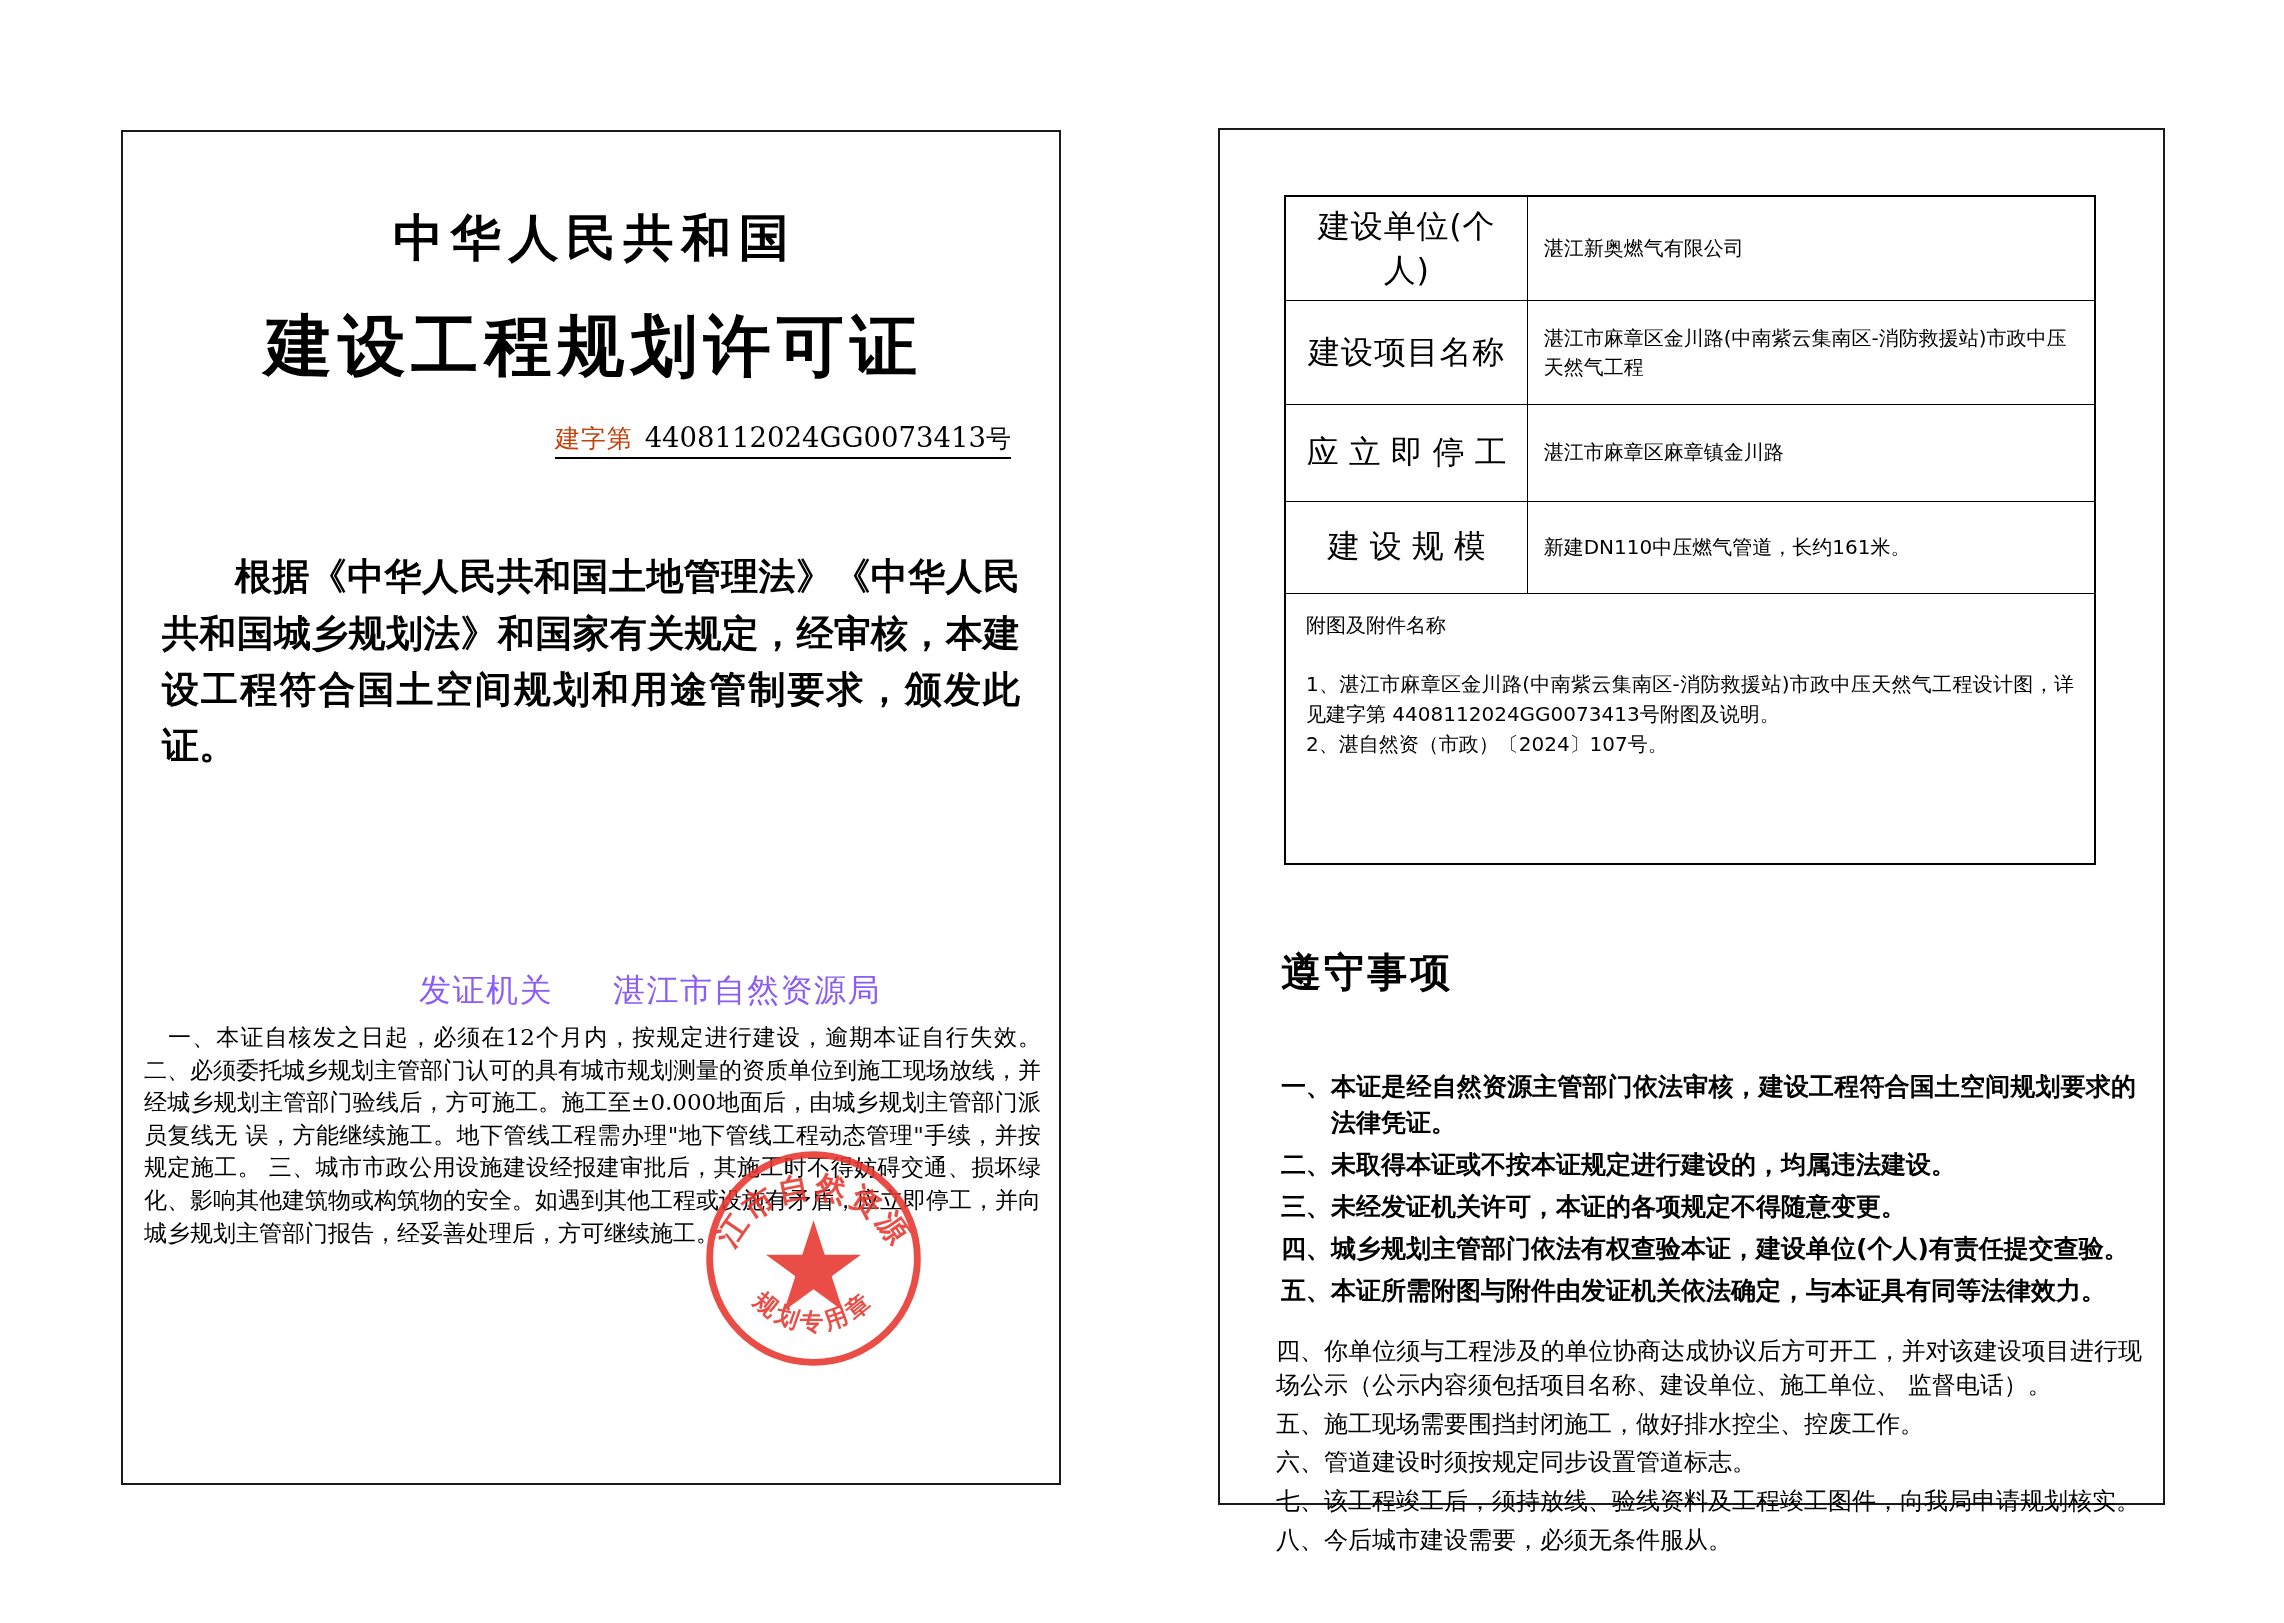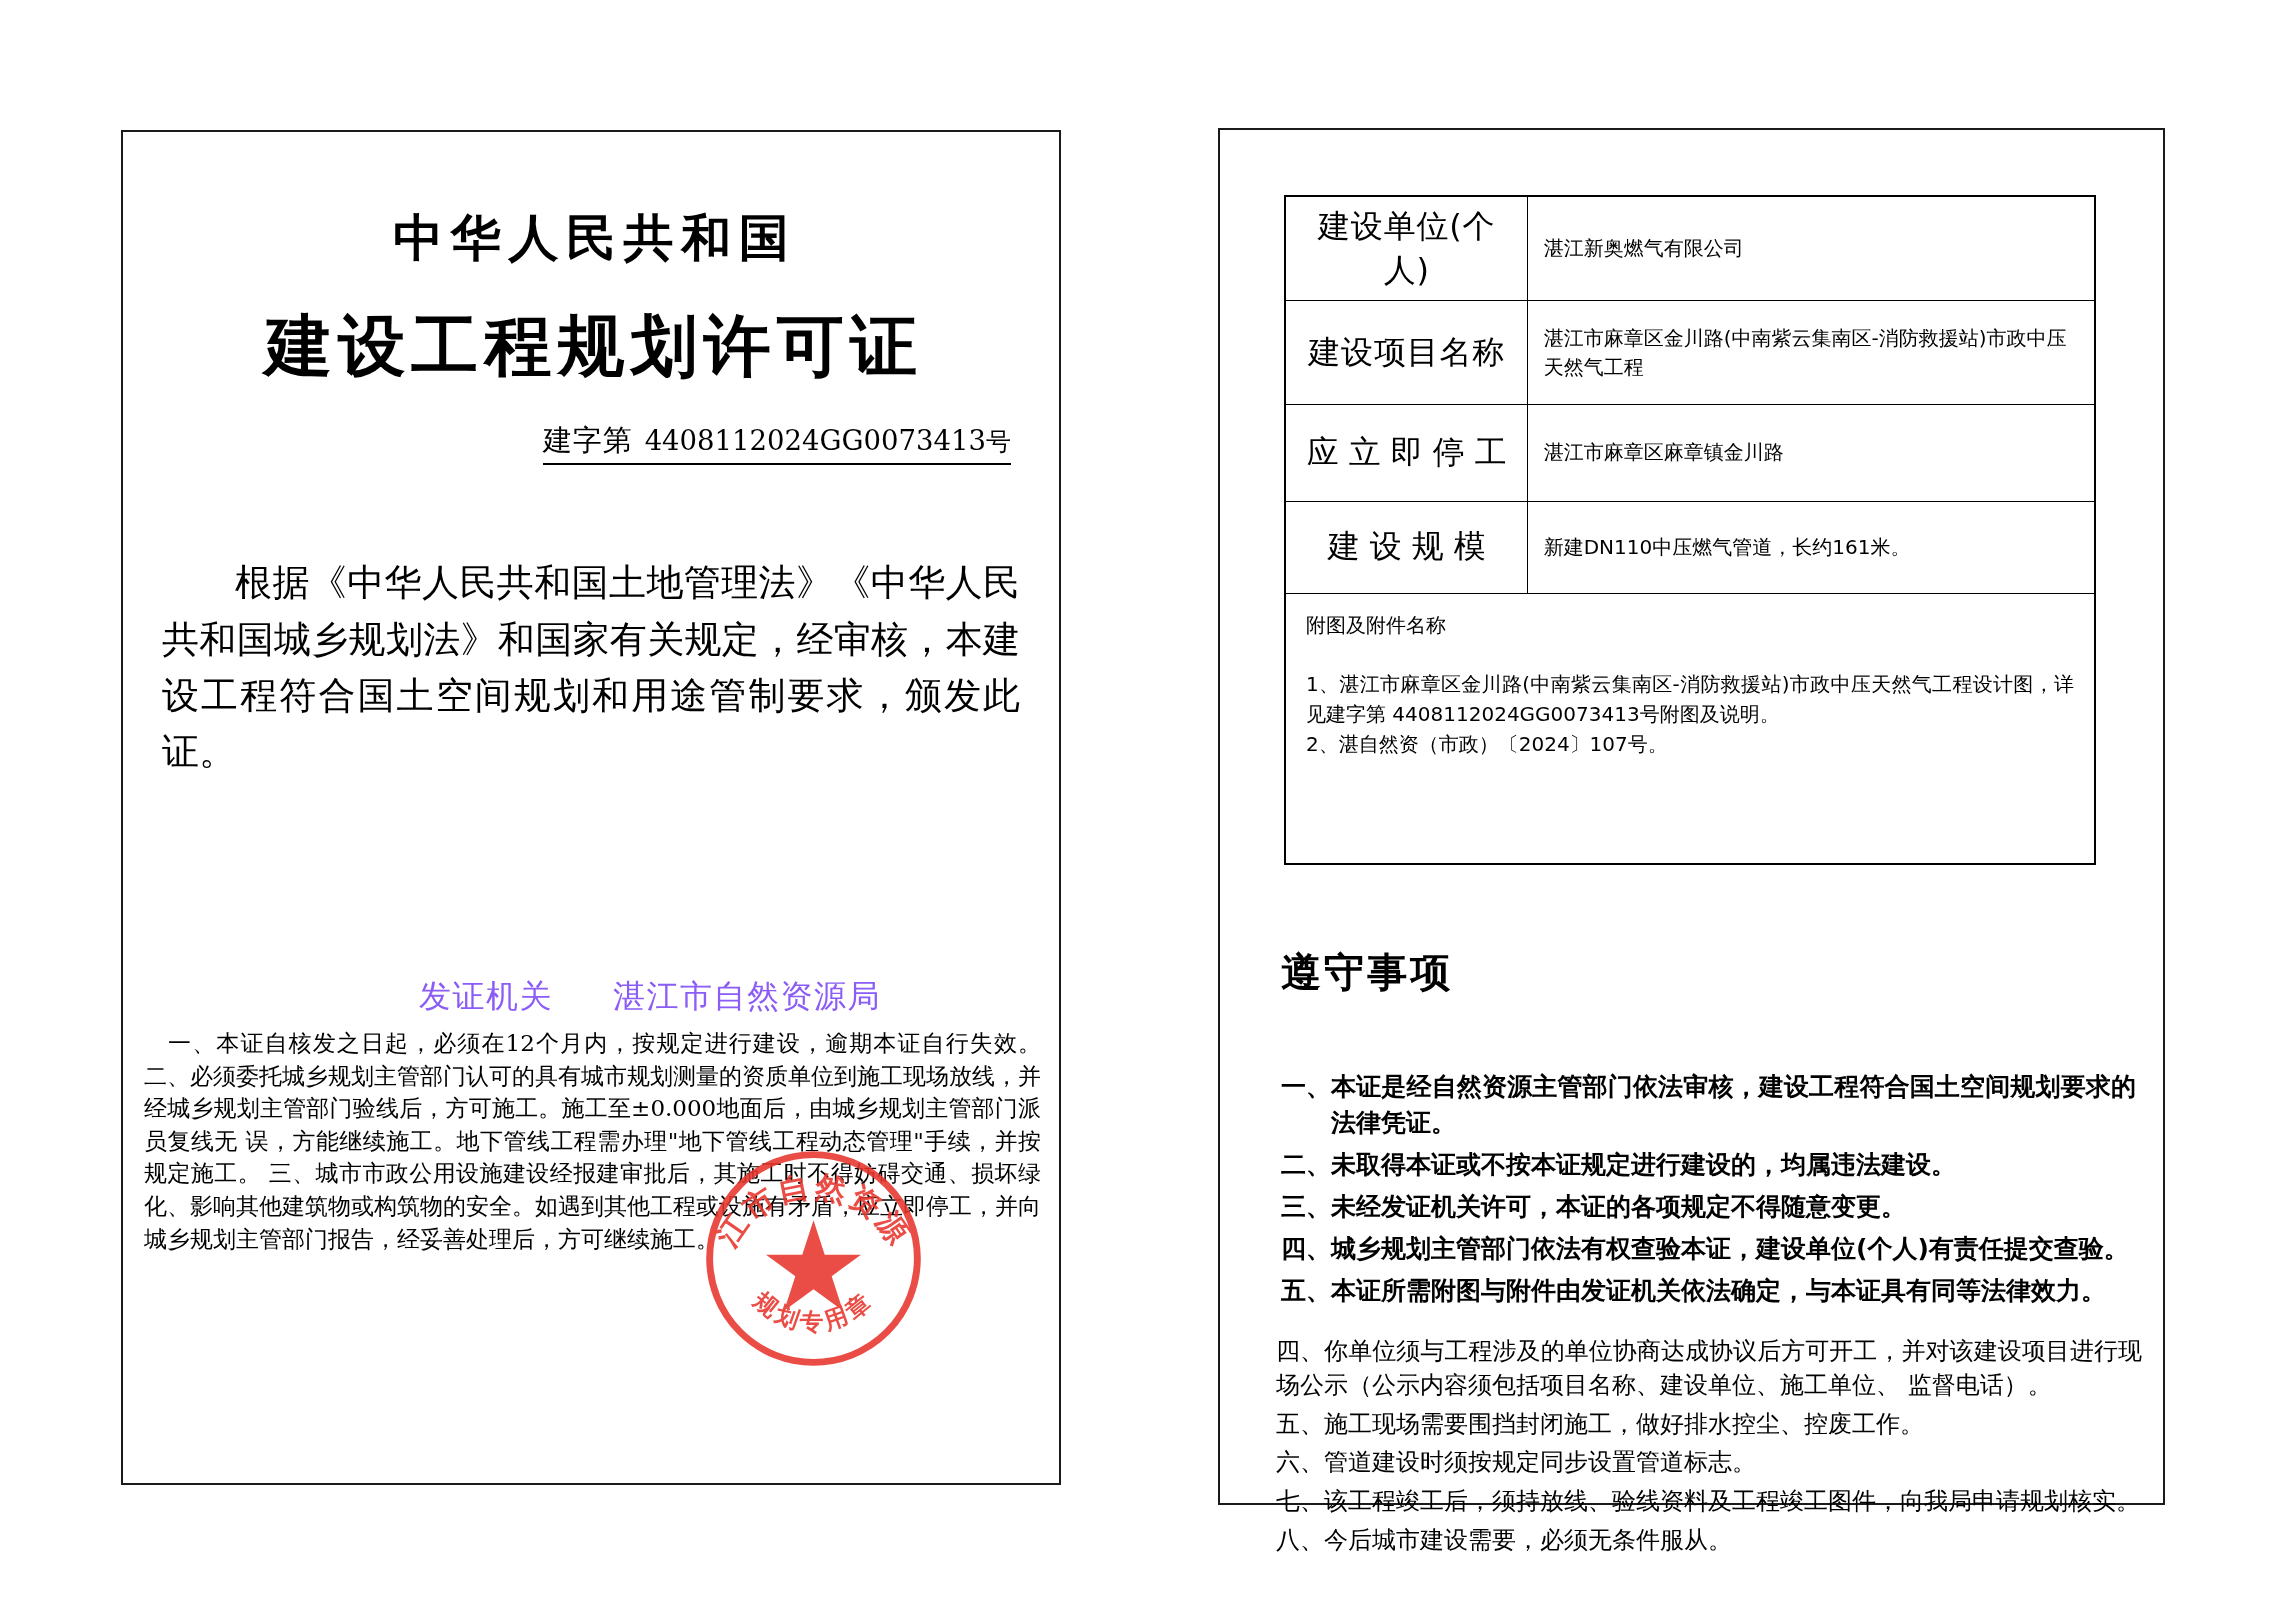--- a/index.html
+++ b/index.html
@@ -72,42 +72,42 @@
     align-items: flex-end;
   }
   .cert-number-box {
     display: flex;
     align-items: baseline;
     border-bottom: 2.3px solid #000;
     padding-bottom: 2.3px;
   }
   .cn-label {
     font-family: "DejaVu Serif", serif;
-    font-size: 29px;
-    color: #000000;
+    font-size: 25px;
+    color: #c2410c;
     letter-spacing: 0.8px;
   }
   .cn-value {
     font-family: "DejaVu Serif", serif;
     font-size: 27.5px;
     color: #000;
     margin-left: 12.2px;
     letter-spacing: 0px;
   }
   .cn-suffix {
     font-family: "DejaVu Serif", serif;
     font-size: 25px;
     color: #000;
   }
 
   .legal-paragraph {
     margin: 90px 41px 0 41px;
     font-family: "DejaVu Sans", sans-serif;
     font-size: 37px;
-    font-weight: 400;
+    font-weight: 700;
     line-height: 1.52;
     color: #000;
     text-indent: 73px;
     letter-spacing: 0px;
     text-align: justify;
   }
 
   .issuer-row {
     margin-top: 195px;
     padding-left: 298px;

